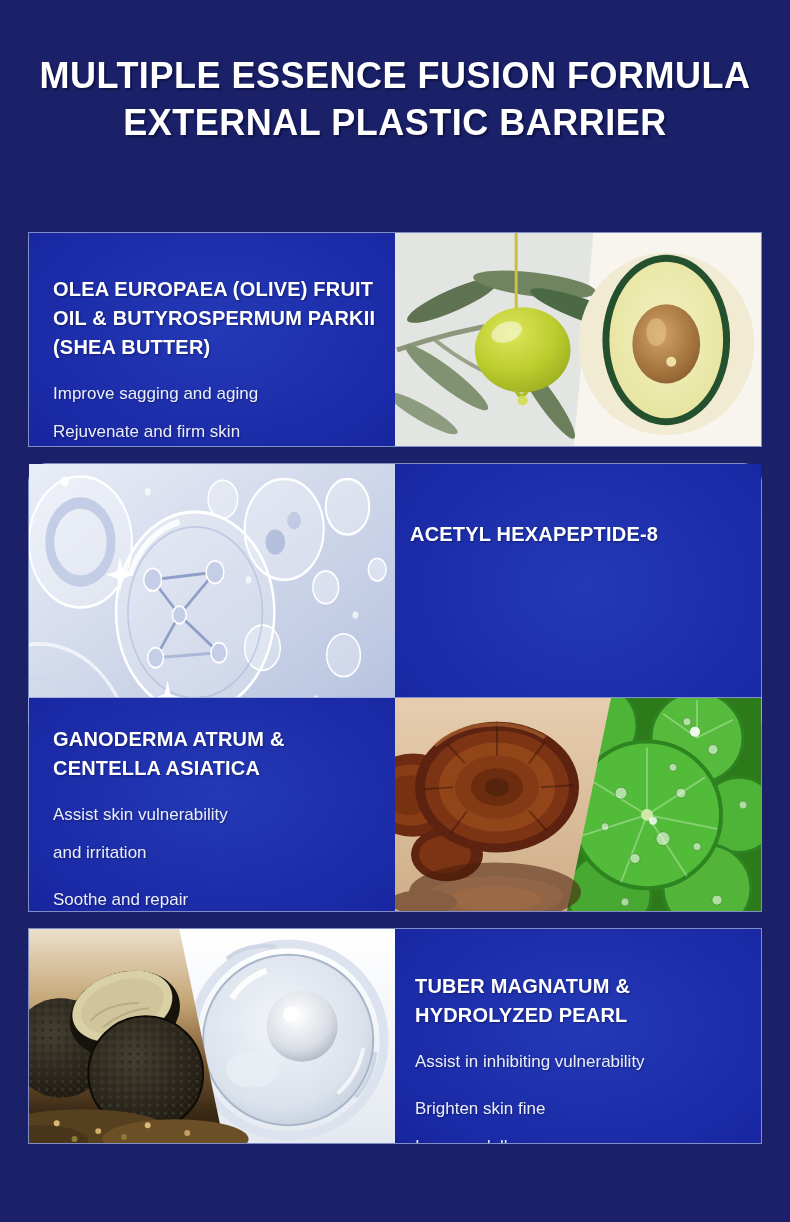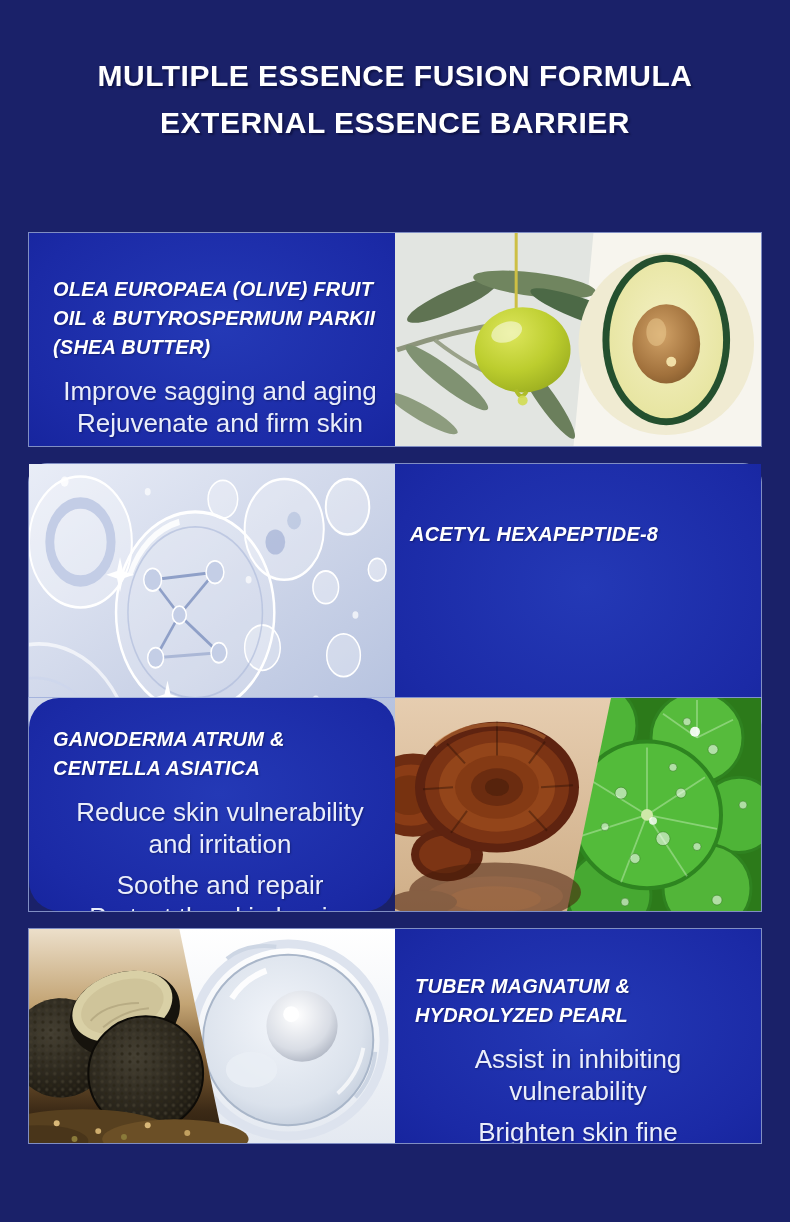--- a/index.html
+++ b/index.html
@@ -4,64 +4,62 @@
 <style>
   html,body{margin:0;padding:0;background:#0e1340;}
   .page{
     position:relative;width:790px;height:1222px;margin:0 auto;overflow:hidden;
     background:#1a2169;
     font-family:"Liberation Sans","DejaVu Sans",sans-serif;
   }
   
   .header{position:absolute;top:52px;left:0;right:0;text-align:center;}
   .header .line{
-    margin:0;font-size:30px;font-weight:bold;color:#ffffff;line-height:47px;
+    margin:0;font-size:36px;font-weight:bold;color:#ffffff;line-height:47px;
     letter-spacing:.5px;text-shadow:2px 2px 2px rgba(0,0,30,.45);
   }
   
   .row{
     position:absolute;left:28px;width:734px;display:flex;box-sizing:border-box;
     border:1px solid rgba(154,170,218,.8);
   }
   .row1{top:232px;height:215px;}
   .row2{top:463px;height:275px;border-radius:19px;}
   .row3{top:697px;height:215px;}
   .row4{top:928px;height:216px;}
   .half{position:relative;width:50%;height:100%;overflow:hidden;}
   .panel{
     box-sizing:border-box;
     background:radial-gradient(120% 135% at 52% 45%, #2439b6 0%, #1b2aa6 45%, #121f95 76%, #0d1887 100%);
   }
   .row1 .panel{padding:42px 8px 0 24px;}
   .row2 .panel{padding:56px 4px 0 15px;}
-  .row3 .panel{padding:27px 8px 0 24px;border-radius:30px;}
+  .row3 .panel{padding:27px 8px 0 24px;}
   .row4 .panel{padding:43px 20px 0 20px;}
   .panel .title{
     margin:0 0 13px 0;font-size:20px;font-weight:bold;color:#ffffff;
     line-height:29px;white-space:pre-line;letter-spacing:.2px;
     text-shadow:1px 1px 2px rgba(0,0,30,.4);
-    font-style:italic;
   }
   .panel .benefit{
-    margin:0 0 9px 0;font-size:26px;font-weight:normal;color:#eaeefb;
-    line-height:32px;white-space:pre-line;
+    margin:0 0 9px 0;font-size:17px;font-weight:normal;color:#eaeefb;
+    line-height:38px;white-space:pre-line;
     text-shadow:1px 1px 2px rgba(0,0,30,.35);
-    text-align:center;
   }
   .photo{background:#e7e9ee;}
   .photo svg{position:absolute;top:0;left:0;width:100%;height:100%;display:block;}
 </style>
 </head>
 <body>
 
 <div class="page">
 
   <div class="header">
     <p class="line">MULTIPLE ESSENCE FUSION FORMULA</p>
-    <p class="line">EXTERNAL ESSENCE BARRIER</p>
+    <p class="line">EXTERNAL PLASTIC BARRIER</p>
   </div>
 
   <section class="row row1">
     <div class="half panel">
       <h2 class="title">OLEA EUROPAEA (OLIVE) FRUIT
 OIL &amp; BUTYROSPERMUM PARKII
 (SHEA BUTTER)</h2>
       <p class="benefit">Improve sagging and aging
 Rejuvenate and firm skin</p>
     </div>
@@ -180,21 +178,21 @@
     </div>
     <div class="half panel">
       <h2 class="title">ACETYL HEXAPEPTIDE-8</h2>
     </div>
   </section>
 
   <section class="row row3">
     <div class="half panel">
       <h2 class="title">GANODERMA ATRUM &amp;
 CENTELLA ASIATICA</h2>
-      <p class="benefit">Reduce skin vulnerability
+      <p class="benefit">Assist skin vulnerability
 and irritation</p>
       <p class="benefit">Soothe and repair
 Protect the skin barrier</p>
     </div>
     <div class="half photo">
       <svg viewBox="0 0 366 215" preserveAspectRatio="none">
         <defs>
           <linearGradient id="g_tan" x1="0" y1="0" x2="0" y2="1">
             <stop offset="0" stop-color="#e6cdb0"></stop>
               <stop offset="1" stop-color="#cfae87"></stop>

